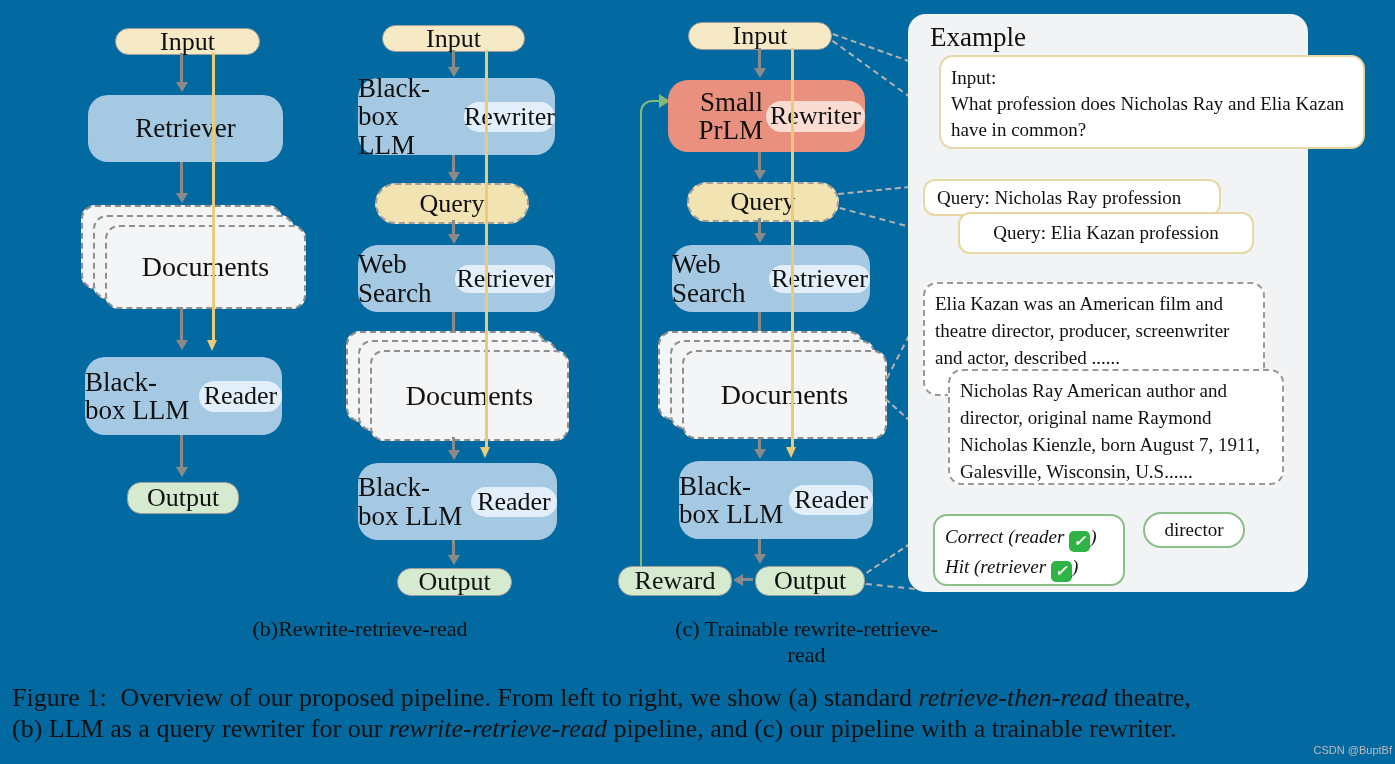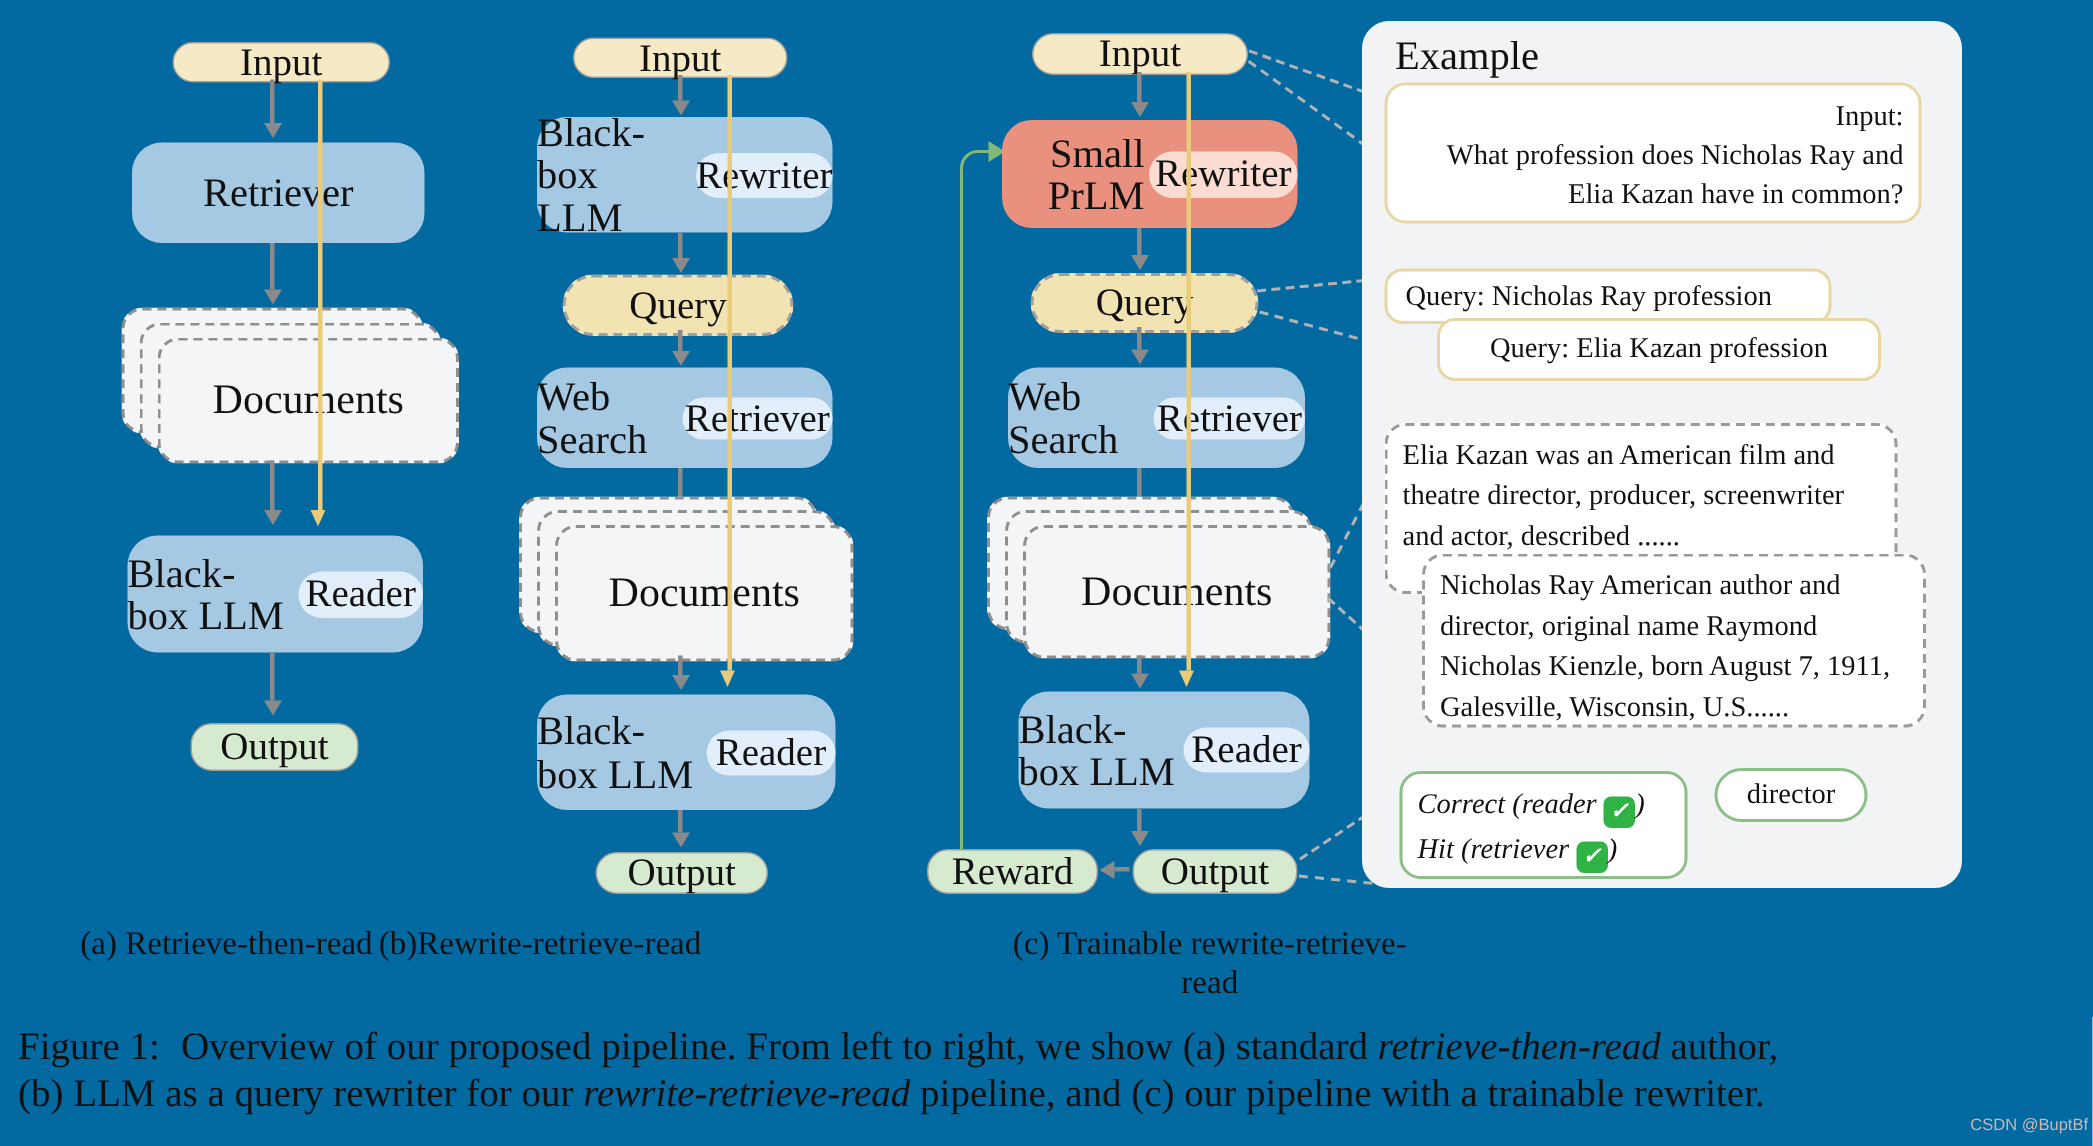--- a/index.html
+++ b/index.html
@@ -173,21 +173,21 @@
   <div class="conn" style="left:833px;top:40px;width:107px;transform:rotate(35.9deg);"></div>
   <div class="conn" style="left:838px;top:193px;width:82px;transform:rotate(-5.6deg);"></div>
   <div class="conn" style="left:840px;top:207px;width:119px;transform:rotate(15.1deg);"></div>
   <div class="conn" style="left:886px;top:378px;width:70px;transform:rotate(-62.7deg);"></div>
   <div class="conn" style="left:886px;top:398px;width:81px;transform:rotate(42deg);"></div>
   <div class="conn" style="left:866px;top:572px;width:72px;transform:rotate(-33.7deg);"></div>
   <div class="conn" style="left:866px;top:583px;width:60px;transform:rotate(5.7deg);"></div>
 
   <div class="panel">
     <div class="ex-title">Example</div>
-    <div class="ex-box" style="left:15px;top:41px;width:358px;height:94px;text-align:right;">
+    <div class="ex-box" style="left:31px;top:41px;width:426px;height:94px;">
       <span>Input:</span><br>
       <span>What profession does Nicholas Ray and Elia Kazan have in common?</span>
     </div>
     <div class="ex-box" style="left:15px;top:165px;width:298px;height:37px;border-radius:12px;display:flex;align-items:center;padding:0 0 0 12px;text-align:center;">
       <span>Query: Nicholas Ray profession</span>
     </div>
     <div class="ex-box" style="left:50px;top:198px;width:296px;height:42px;border-radius:12px;display:flex;align-items:center;justify-content:center;padding:0;z-index:3;">
       <span>Query: Elia Kazan profession</span>
     </div>
     <div class="ex-dash" style="left:15px;top:268px;width:342px;height:114px;">
@@ -198,27 +198,26 @@
     </div>
     <div class="ex-green" style="left:25px;top:500px;width:192px;height:72px;font-style:italic;">
       <span>Correct (reader </span><span class="check">✓</span><span>)</span><br>
       <span>Hit (retriever </span><span class="check">✓</span><span>)</span>
     </div>
     <div class="ex-green" style="left:235px;top:498px;width:102px;height:36px;border-radius:18px;display:flex;align-items:center;justify-content:center;padding:0;">
       <span>director</span>
     </div>
   </div>
 
-  <div class="subcap" style="left:36px;width:230px;">(a) Retrieve-then-read</div>
   <div class="subcap" style="left:250px;width:220px;">(b)Rewrite-retrieve-read</div>
   <div class="subcap" style="left:674px;width:265px;">(c) Trainable rewrite-retrieve-read</div>
 
   <div class="figcap">
     <div>
-      <span class="lbl">Figure 1:</span><span>Overview of our proposed pipeline. From left to right, we show (a) standard </span><i>retrieve-then-read</i><span> author,</span>
+      <span class="lbl">Figure 1:</span><span>Overview of our proposed pipeline. From left to right, we show (a) standard </span><i>retrieve-then-read</i><span> theatre,</span>
     </div>
     <div>
       <span>(b) LLM as a query rewriter for our </span><i>rewrite-retrieve-read</i><span> pipeline, and (c) our pipeline with a trainable rewriter.</span>
     </div>
   </div>
 
   <div class="watermark">CSDN @BuptBf</div>
 </div>
 
 </body></html>

